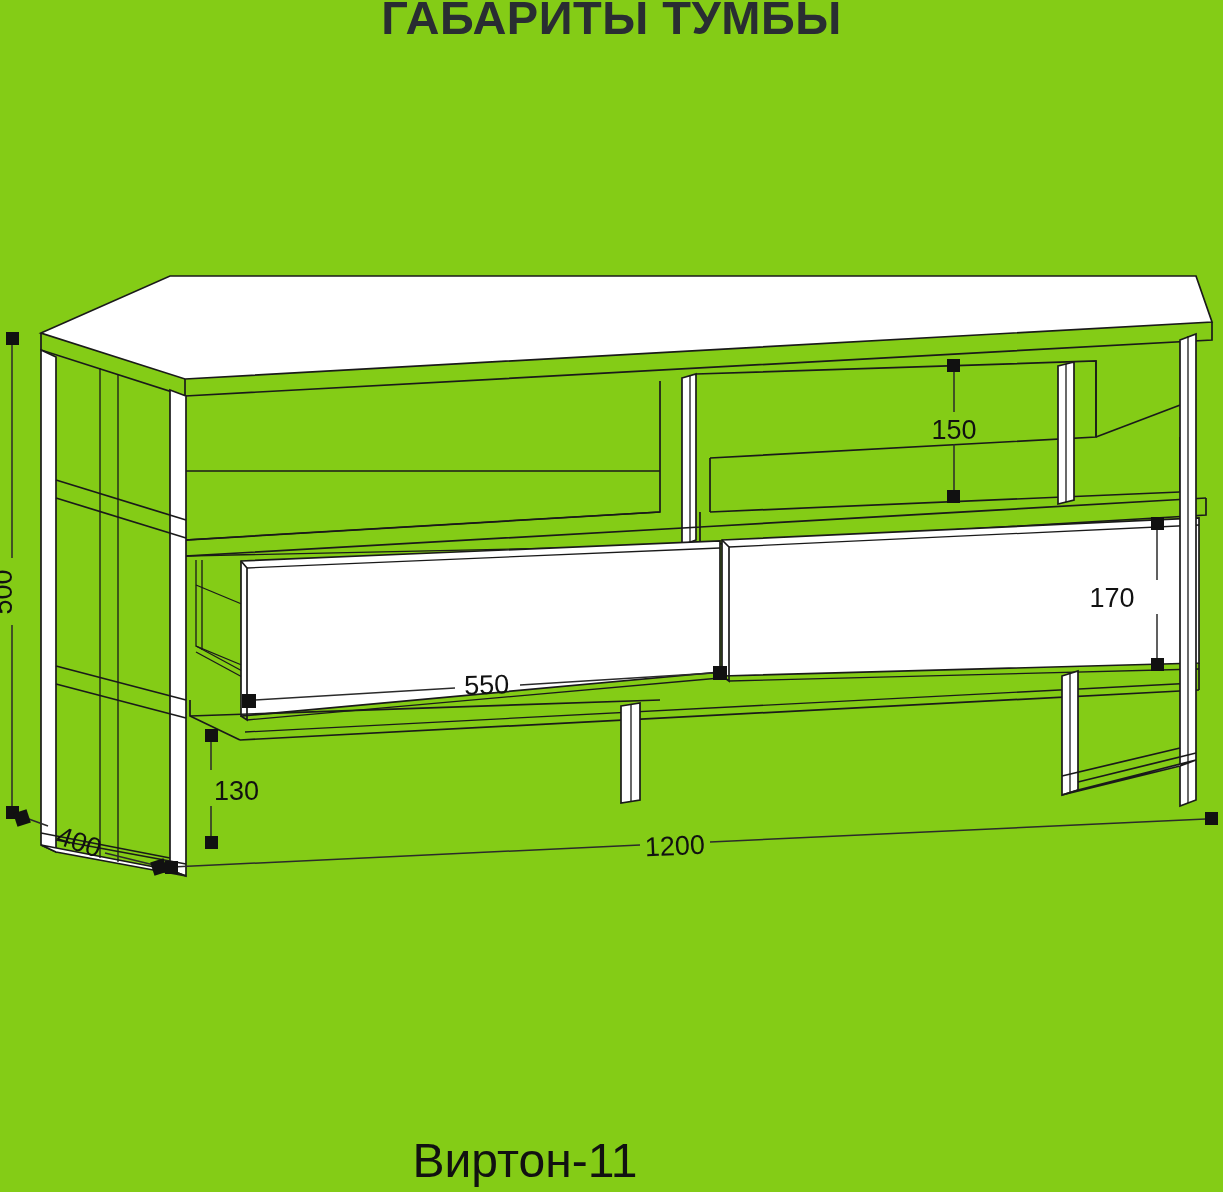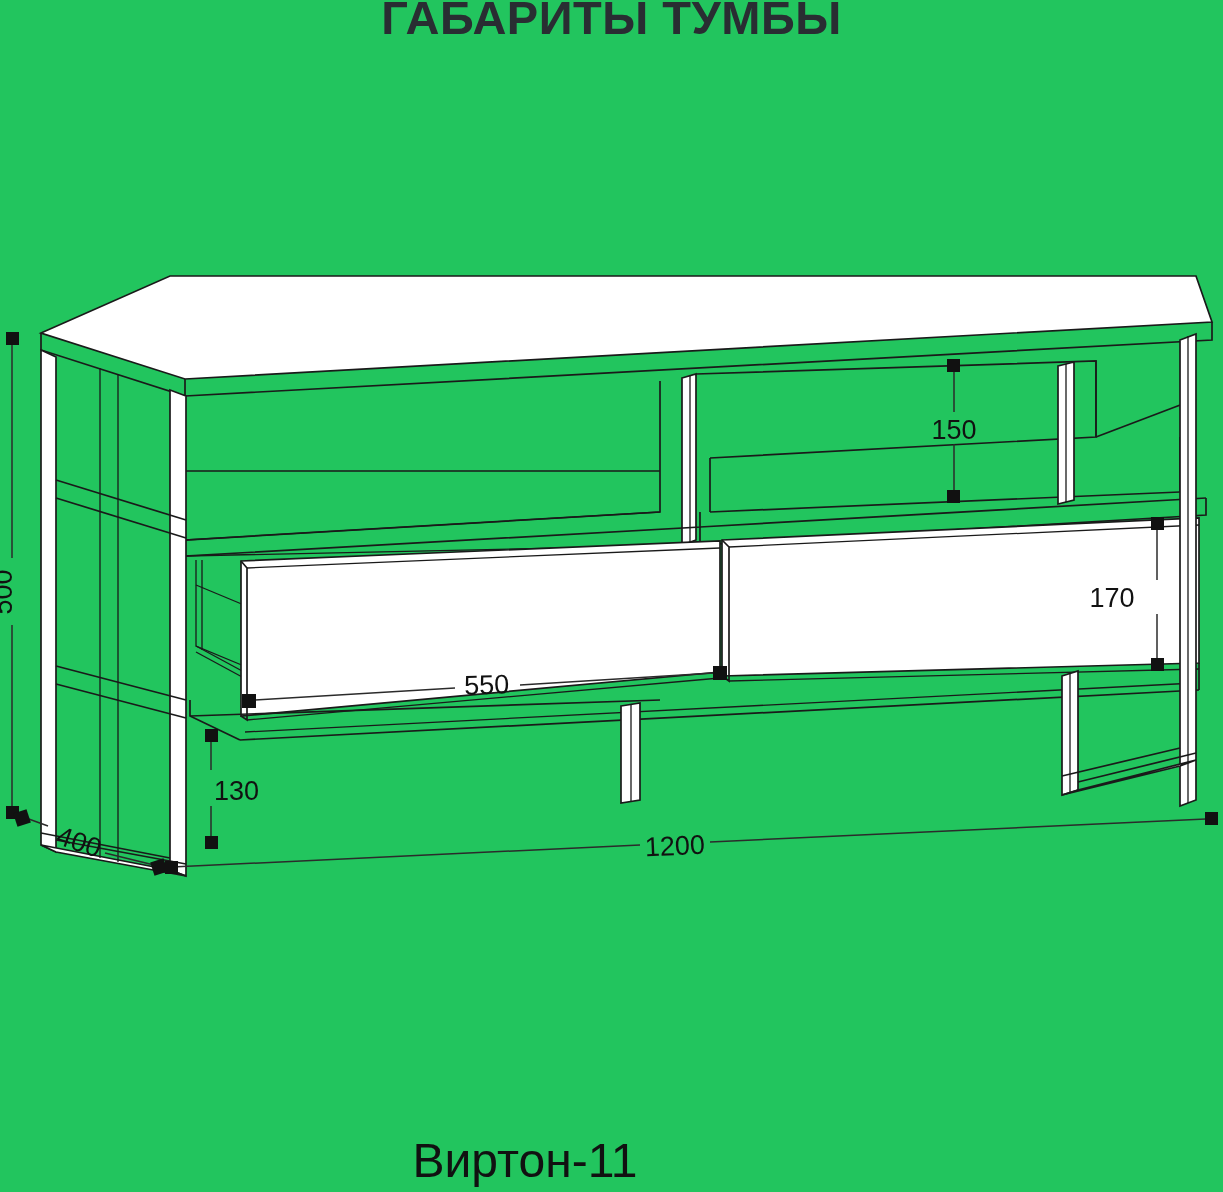--- a/index.html
+++ b/index.html
@@ -10,21 +10,21 @@
   body {
     width: 1223px;
     height: 1192px;
     position: relative;
     overflow: hidden;
     font-family: "Liberation Sans", sans-serif;
   }
   #page-root {
     position: absolute;
     inset: 0;
-    background: #22c55e;
+    background: #84cc16;
   }
   .title {
     position: absolute;
     top: -10px;
     left: 0;
     width: 1223px;
     text-align: center;
     font-family: "Liberation Sans", sans-serif;
     font-weight: bold;
     font-size: 47px;

